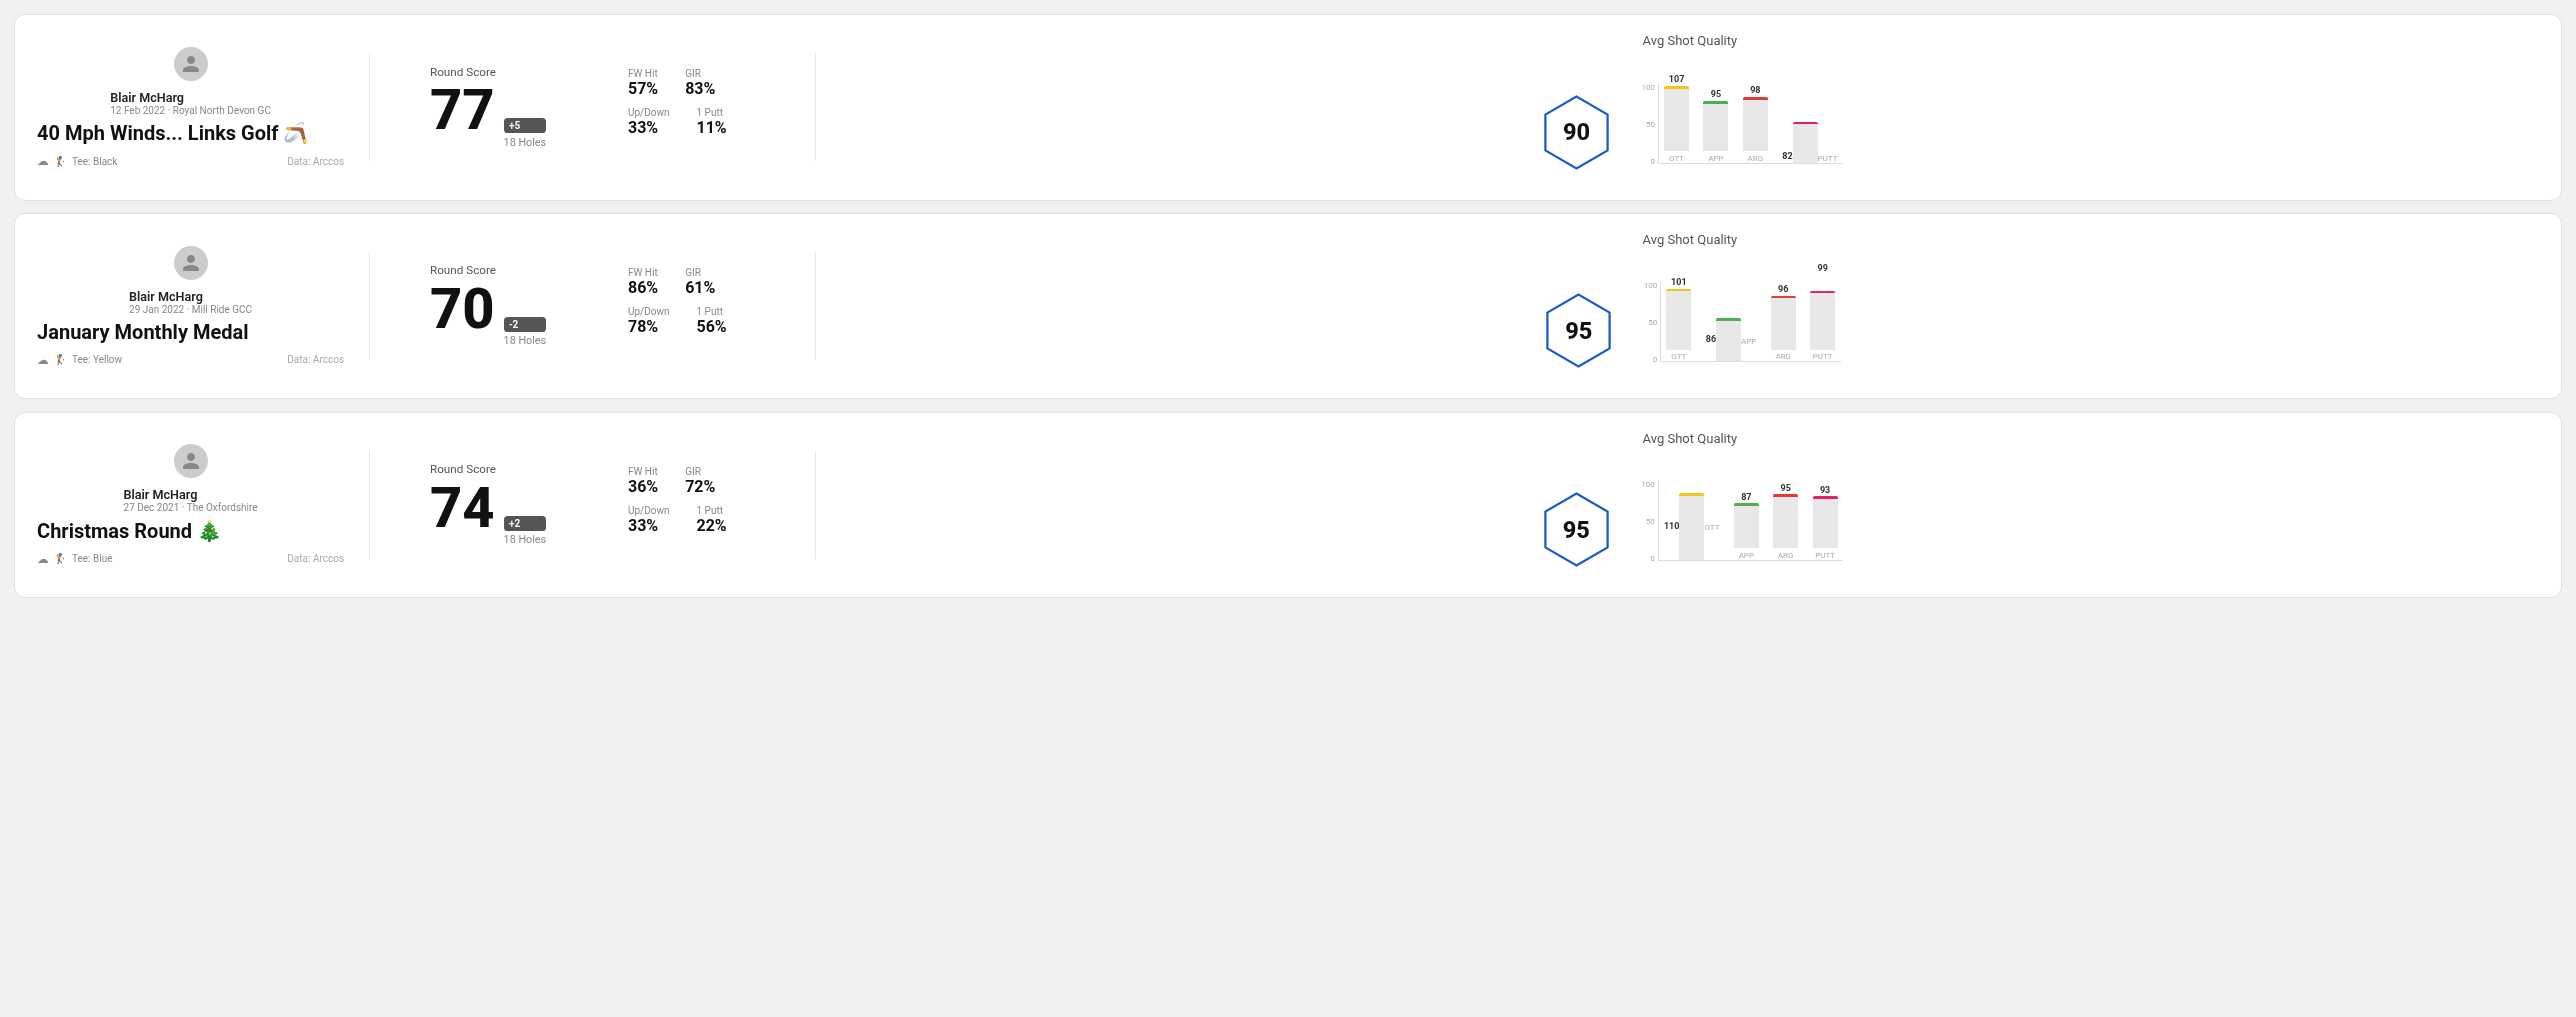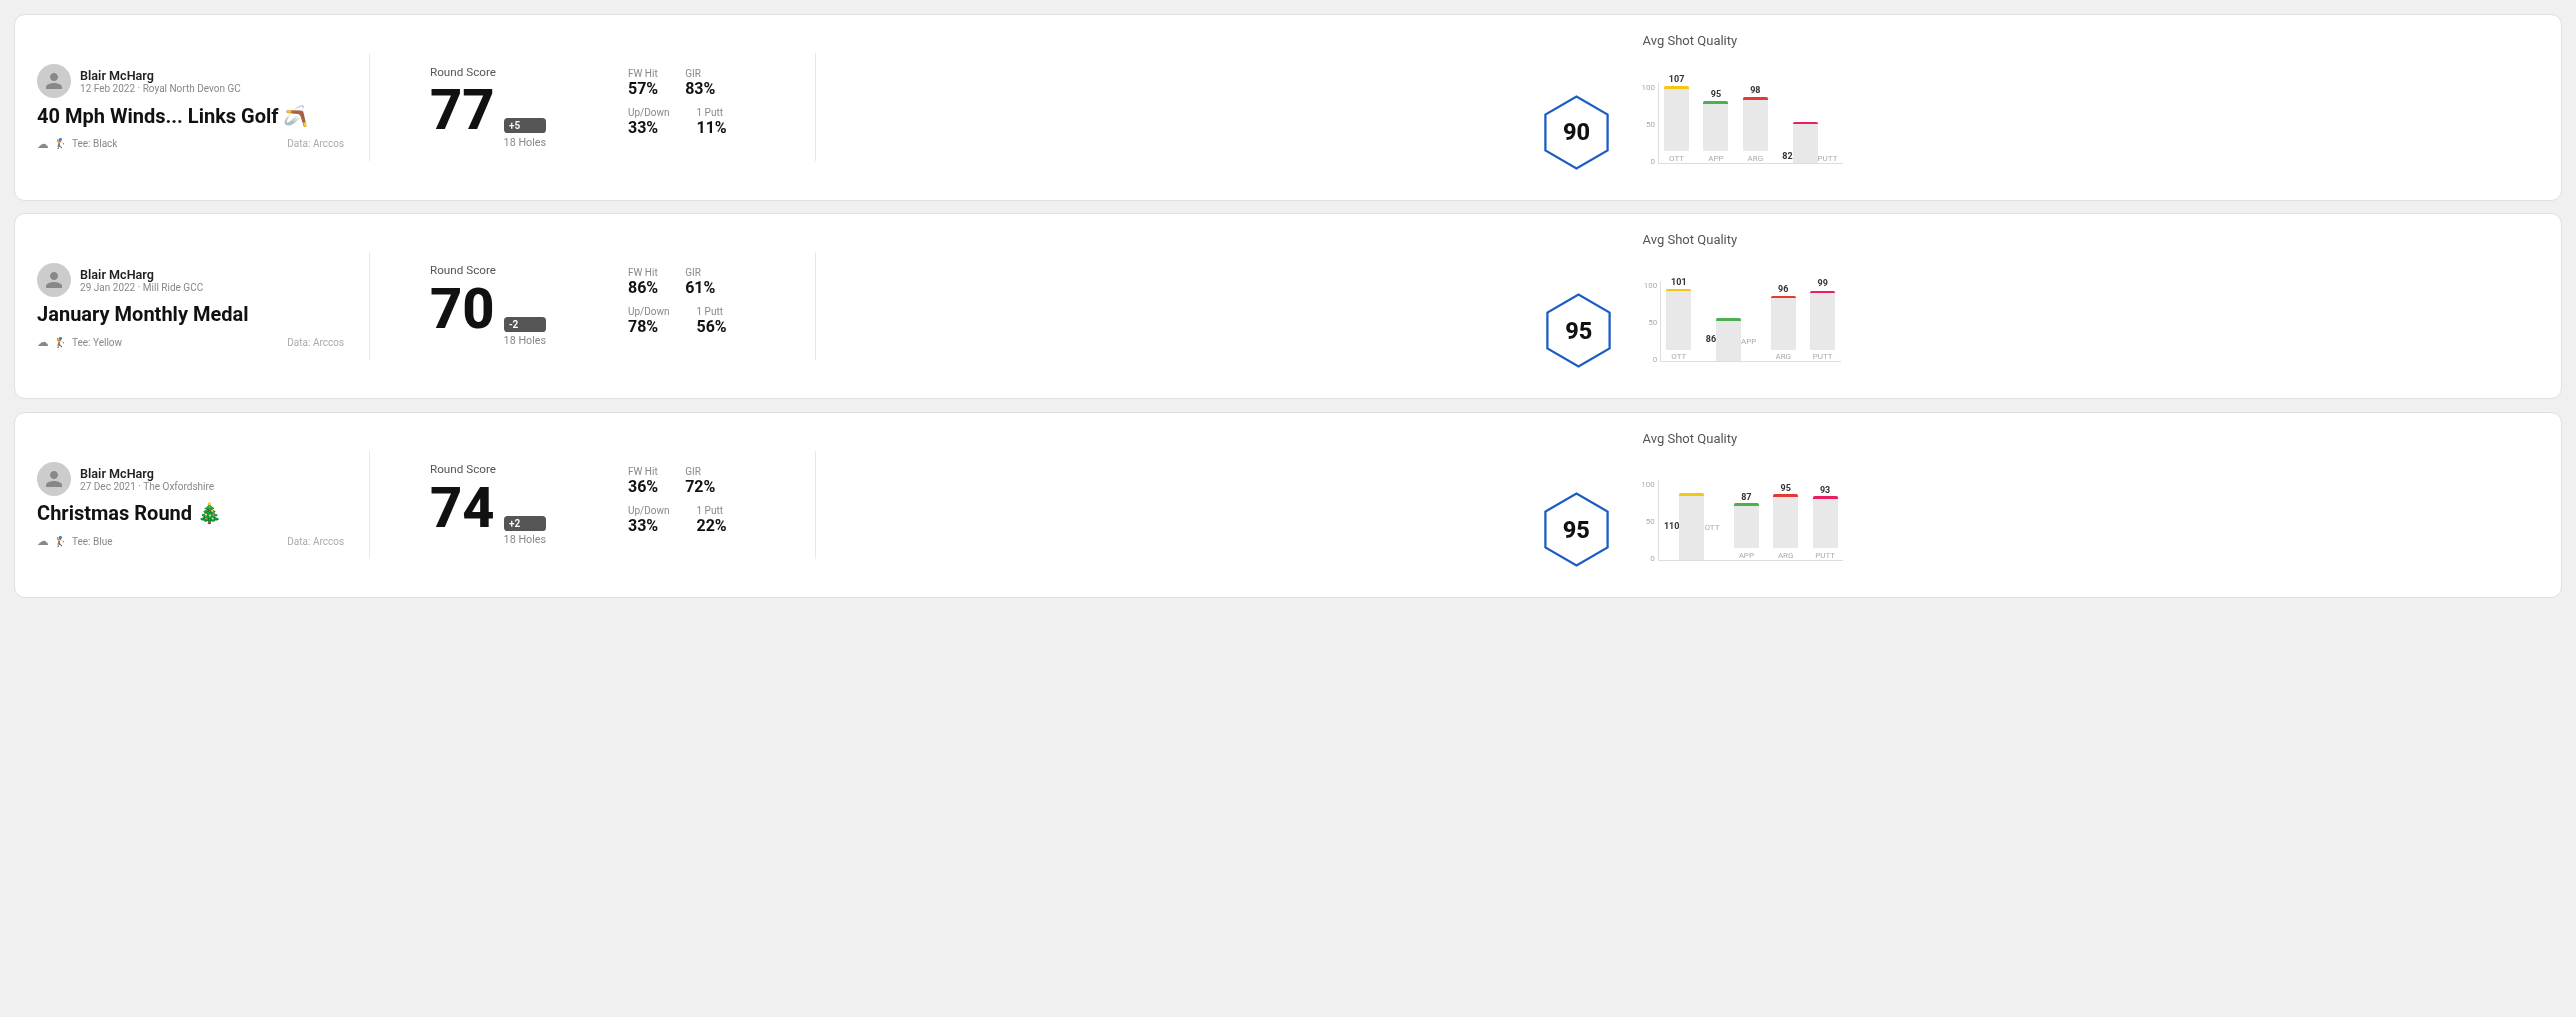--- a/index.html
+++ b/index.html
@@ -21,20 +21,21 @@
     }
     .left-section {
       width: 307px;
       flex-shrink: 0;
     }
     .user-row {
       display: flex;
       align-items: center;
       gap: 9px;
       margin-bottom: 5.4px;
+      flex-direction: column;
     }
     .avatar {
       width: 34px;
       height: 34px;
       border-radius: 50%;
       background: #ccc;
       display: flex;
       align-items: center;
       justify-content: center;
     }
@@ -344,21 +345,21 @@
                   <span style="font-size: 8px; color: rgb(170, 170, 170); margin-top: 2.7px;">APP</span>
                 </div>
                 <div style="display: flex; flex-direction: column; align-items: center;">
                   <span style="font-size: 9px; font-weight: 700; color: rgb(51, 51, 51); margin-bottom: 1.8px;">96</span>
                   <div style="width: 25px; background: rgb(232, 232, 232); border-radius: 1.8px 1.8px 0px 0px; position: relative; height: 54px;">
                     <div style="width: 100%; height: 2.7px; background: rgb(229, 57, 53); border-radius: 1.8px 1.8px 0px 0px; position: absolute; top: 0px;"></div>
                   </div>
                   <span style="font-size: 8px; color: rgb(170, 170, 170); margin-top: 2.7px;">ARG</span>
                 </div>
                 <div style="display: flex; flex-direction: column; align-items: center;">
-                  <span style="font-size: 9px; font-weight: 700; color: rgb(51, 51, 51); margin-bottom: 3px;">99</span>
+                  <span style="font-size: 9px; font-weight: 700; color: rgb(51, 51, 51); margin-bottom: 18px;">99</span>
                   <div style="width: 25px; background: rgb(232, 232, 232); border-radius: 1.8px 1.8px 0px 0px; position: relative; height: 59px;">
                     <div style="width: 100%; height: 2.7px; background: rgb(233, 30, 99); border-radius: 1.8px 1.8px 0px 0px; position: absolute; top: 0px;"></div>
                   </div>
                   <span style="font-size: 8px; color: rgb(170, 170, 170); margin-top: 2.7px;">PUTT</span>
                 </div>
               </div>
             </div>
           </div>
         </div>
       </div>

